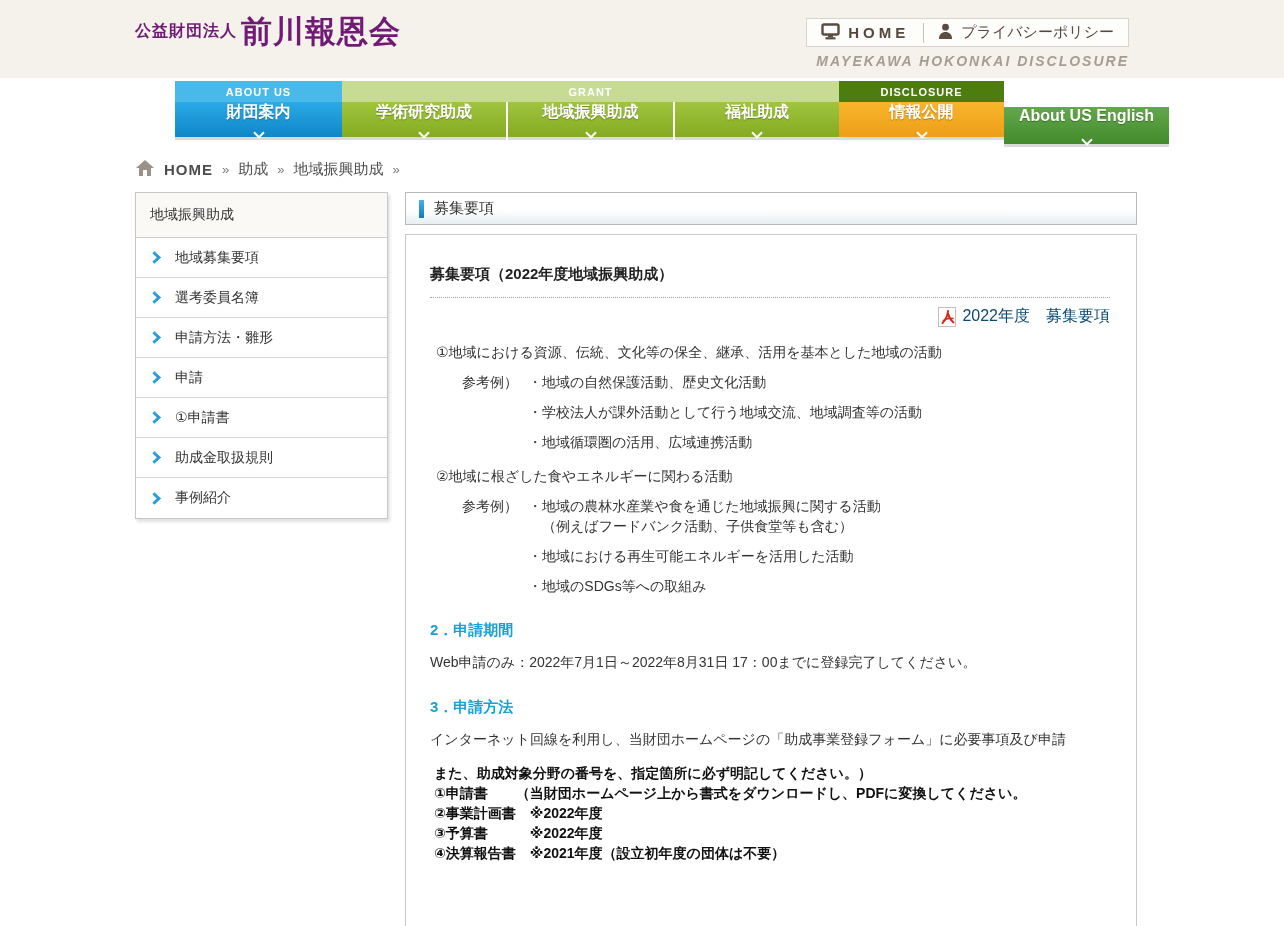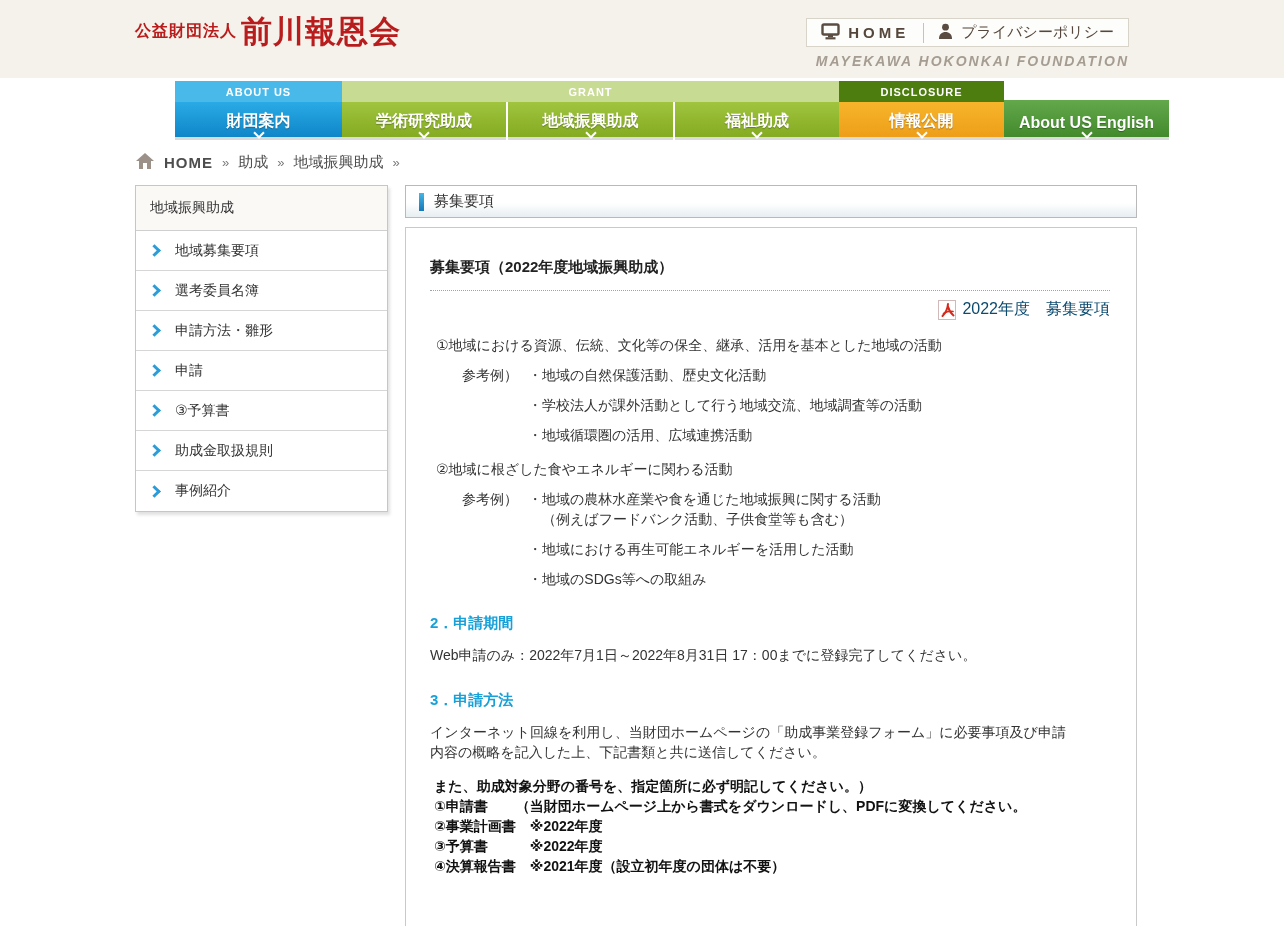--- a/index.html
+++ b/index.html
@@ -2,46 +2,46 @@
 <html><head>
 <meta charset="utf-8">
 <style>
   * { margin:0; padding:0; box-sizing:border-box; }
   html,body { width:1284px; height:926px; overflow:hidden; background:#fff;
     font-family:"Liberation Sans","DejaVu Sans",sans-serif; color:#333; }
 
   
   .site-header { height:78px; background:#f4f2ea; position:relative; }
   .header-inner { position:absolute; left:135px; width:1002px; top:0; height:78px; }
-  .logo { position:absolute; left:0; top:16px; display:flex; align-items:flex-end; cursor:pointer; color:#b91c1c;justify-content:center; }
+  .logo { position:absolute; left:0; top:16px; display:flex; align-items:flex-end; cursor:pointer; color:#701a75;justify-content:center; }
   .logo-small { font-size:16px; font-weight:bold; margin-bottom:5px; letter-spacing:1px; }
   .logo-big { font-size:31px; font-weight:bold; font-family:"DejaVu Serif","Liberation Serif",serif; letter-spacing:1px; margin-left:4px; line-height:1; }
   .util-wrap { position:absolute; right:8px; top:18px; text-align:right; }
   .util-box { display:inline-flex; align-items:center; background:#fdfdfb; border:1px solid #d9d4ca; height:29px; }
   .util-item { display:flex; align-items:center; gap:8px; padding:0 14px; cursor:pointer; color:#55473c; font-size:15px; }
   .util-item.home-link { letter-spacing:4px; font-weight:bold; }
   .util-sep { width:1px; height:20px; background:#c9c2b6; }
   .foundation-en { margin-top:6px; font-size:14px; font-style:italic; font-weight:bold; letter-spacing:2px; color:#a59c92; }
 
   
   .nav { margin:3px 0 0 135px; width:1003px; display:flex; align-items:flex-start;padding-left:40px; }
   .nav-gap2 { width:2px; } .nav-gap3 { width:3px; } .nav-gap4 { width:4px; }
   .nav-group { display:flex; flex-direction:column; }
   .group-strip { height:21px; display:flex; align-items:center; justify-content:center;
     color:#fff; font-size:11px; letter-spacing:1px; font-weight:bold; }
   .strip-about { background:#49b9ea; }
   .strip-grant { background:#c8db93; color:#fff; }
   .strip-disclosure { background:#4d7c0f; }
-  .tab { height:35px; display:flex; flex-direction:column; align-items:center; justify-content:flex-end;
+  .tab { height:35px; display:flex; flex-direction:column; align-items:center; justify-content:space-between;
     color:#fff; font-size:16px; font-weight:bold; cursor:pointer;
     text-shadow:0 1px 1px rgba(0,0,0,.3); box-shadow:0 3px 0 #dadada; position:relative; }
   .tab-blue  { background:linear-gradient(#2aaae6,#0f86c8); width:167px; }
   .tab-green { background:linear-gradient(#a0c43e,#84ab21); }
   .tab-orange{ background:linear-gradient(#f7b52c,#ee9e18); width:165px; }
-  .tab-dkgreen{ background:linear-gradient(#63a94b,#438a2d); width:165px; height:37px; margin-top:19px; }
+  .tab-dkgreen{ background:linear-gradient(#63a94b,#438a2d); width:165px; height:37px; margin-top:26px; }
   .grant-row { display:flex; }
   .grant-row .gap { width:2px; background:#fff; }
   .chev-down { width:8px; height:8px; border-right:2px solid #fff; border-bottom:2px solid #fff;
     transform:rotate(45deg); margin-top:-3px; }
 
   
   .breadcrumb { margin:15px 0 0 135px; display:flex; align-items:center; gap:9px; font-size:15px; color:#4d4d4d; }
   .crumb-home { font-weight:bold; letter-spacing:1px; cursor:pointer; }
   .crumb-link { cursor:pointer; }
   .crumb-sep { color:#7a7a7a; font-size:13px; }
@@ -110,21 +110,21 @@
         <div class="util-item">
           <span>
             <svg width="15" height="17" viewBox="0 0 15 17">
                 <circle cx="7.5" cy="4.2" r="3.4" fill="#5a4c40"></circle>
                 <path d="M1 16 C1 11 4 9 7.5 9 C11 9 14 11 14 16 Z" fill="#5a4c40"></path>
               </svg>
           </span>
           <span>プライバシーポリシー</span>
         </div>
       </div>
-      <div class="foundation-en">MAYEKAWA HOKONKAI FOUNDATION</div>
+      <div class="foundation-en">MAYEKAWA HOKONKAI DISCLOSURE</div>
     </div>
   </div>
 </div>
 
 <div class="nav">
   <div class="nav-group">
     <div class="group-strip strip-about">ABOUT US</div>
     <div class="tab tab-blue">
       <span>財団案内</span>
       <span class="chev-down"></span>
@@ -196,21 +196,21 @@
     <div class="side-item">
       <span class="side-chev"></span>
       <span>申請方法・雛形</span>
     </div>
     <div class="side-item">
       <span class="side-chev"></span>
       <span>申請</span>
     </div>
     <div class="side-item">
       <span class="side-chev"></span>
-      <span>③予算書</span>
+      <span>①申請書</span>
     </div>
     <div class="side-item">
       <span class="side-chev"></span>
       <span>助成金取扱規則</span>
     </div>
     <div class="side-item">
       <span class="side-chev"></span>
       <span>事例紹介</span>
     </div>
   </div>
@@ -250,21 +250,20 @@
       </div>
       <div class="line paren-line">（例えばフードバンク活動、子供食堂等も含む）</div>
       <div class="line bullet-line">・地域における再生可能エネルギーを活用した活動</div>
       <div class="line bullet-line">・地域のSDGs等への取組み</div>
 
       <div class="sec-title">2．申請期間</div>
       <div class="para">Web申請のみ：2022年7月1日～2022年8月31日 17：00までに登録完了してください。</div>
 
       <div class="sec-title">3．申請方法</div>
       <div class="para" style="margin-bottom:0">インターネット回線を利用し、当財団ホームページの「助成事業登録フォーム」に必要事項及び申請</div>
-      <div class="para" style="margin-top:0">内容の概略を記入した上、下記書類と共に送信してください。</div>
 
       <div class="docs">
         <div class="doc-line">また、助成対象分野の番号を、指定箇所に必ず明記してください。）</div>
         <div class="doc-line">①申請書　　（当財団ホームページ上から書式をダウンロードし、PDFに変換してください。</div>
         <div class="doc-line">②事業計画書　※2022年度</div>
         <div class="doc-line">③予算書　　　※2022年度</div>
         <div class="doc-line">④決算報告書　※2021年度（設立初年度の団体は不要）</div>
 
       </div>
     </div>

